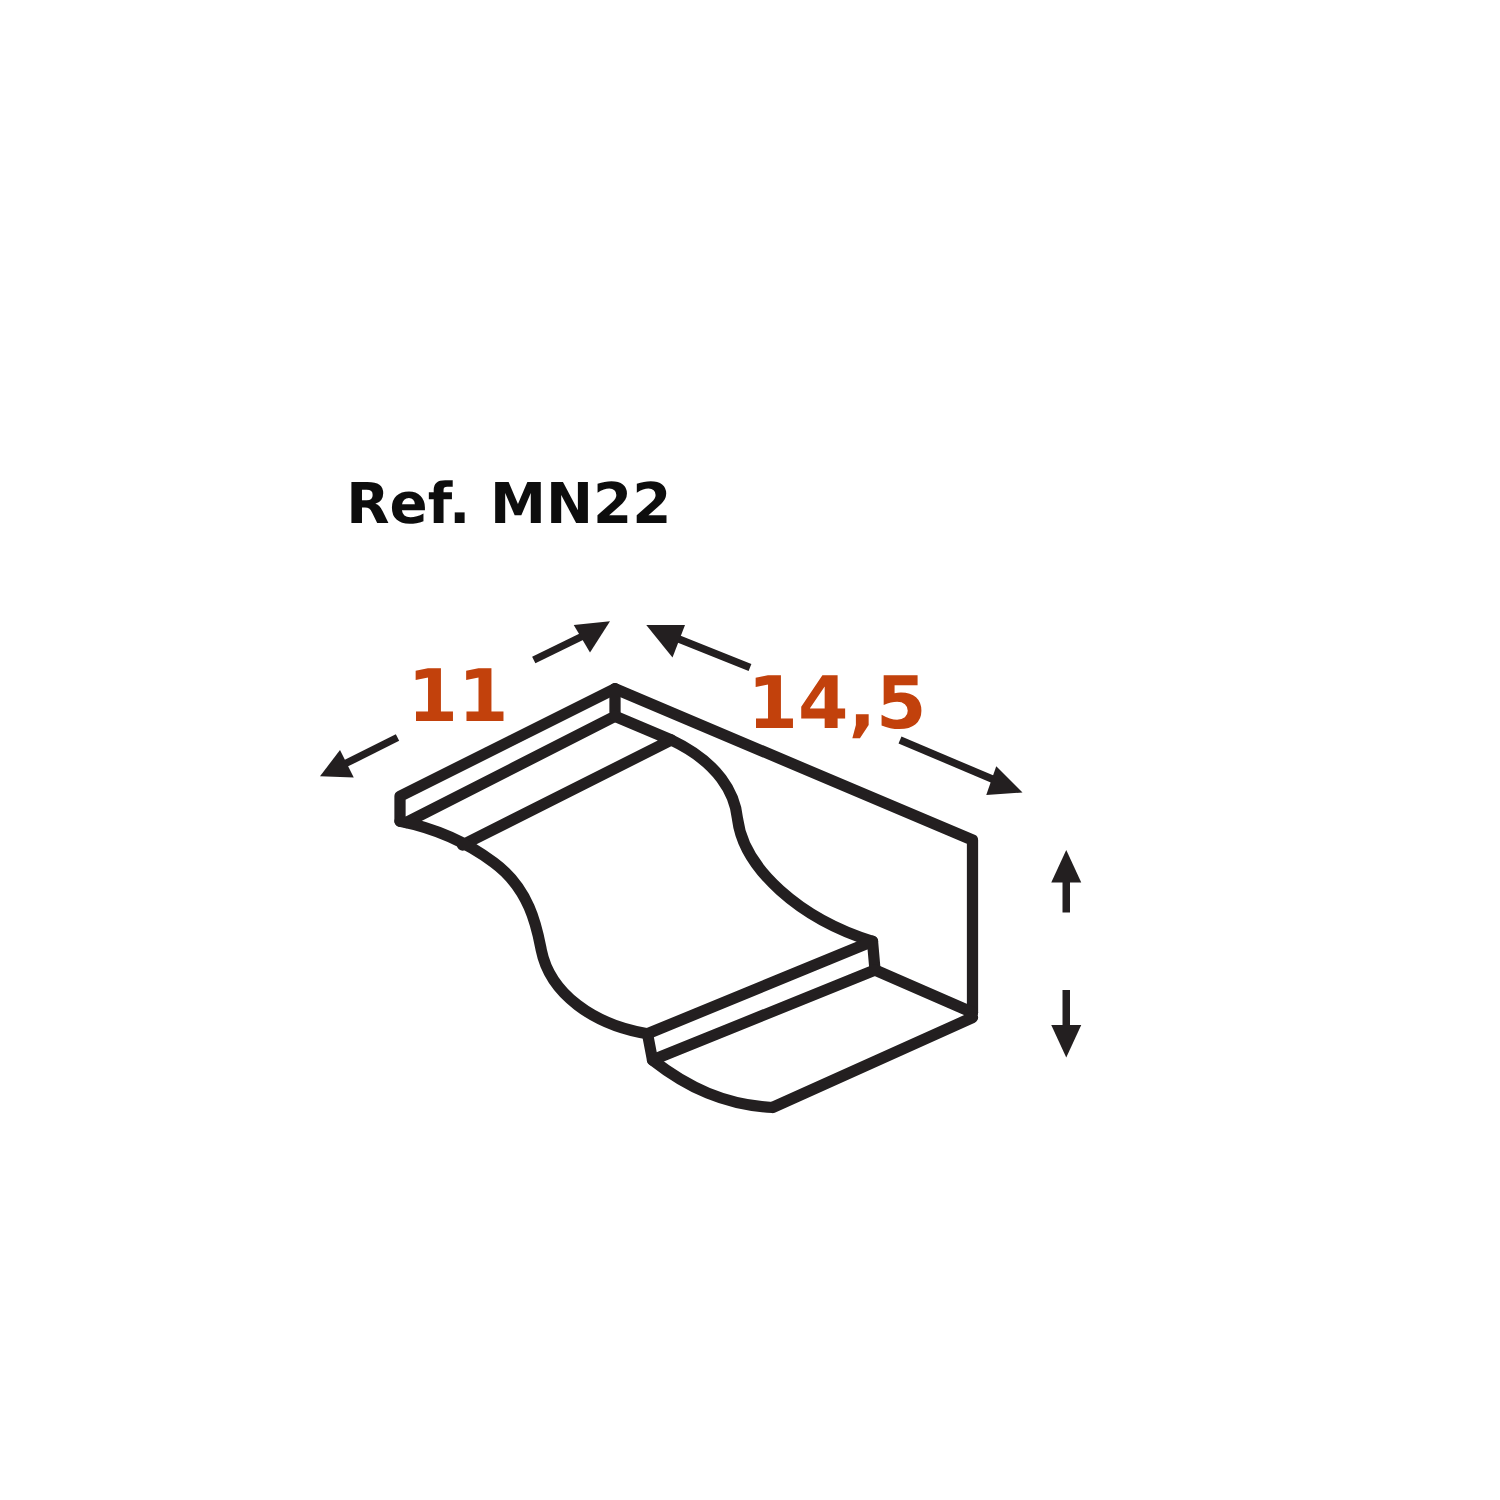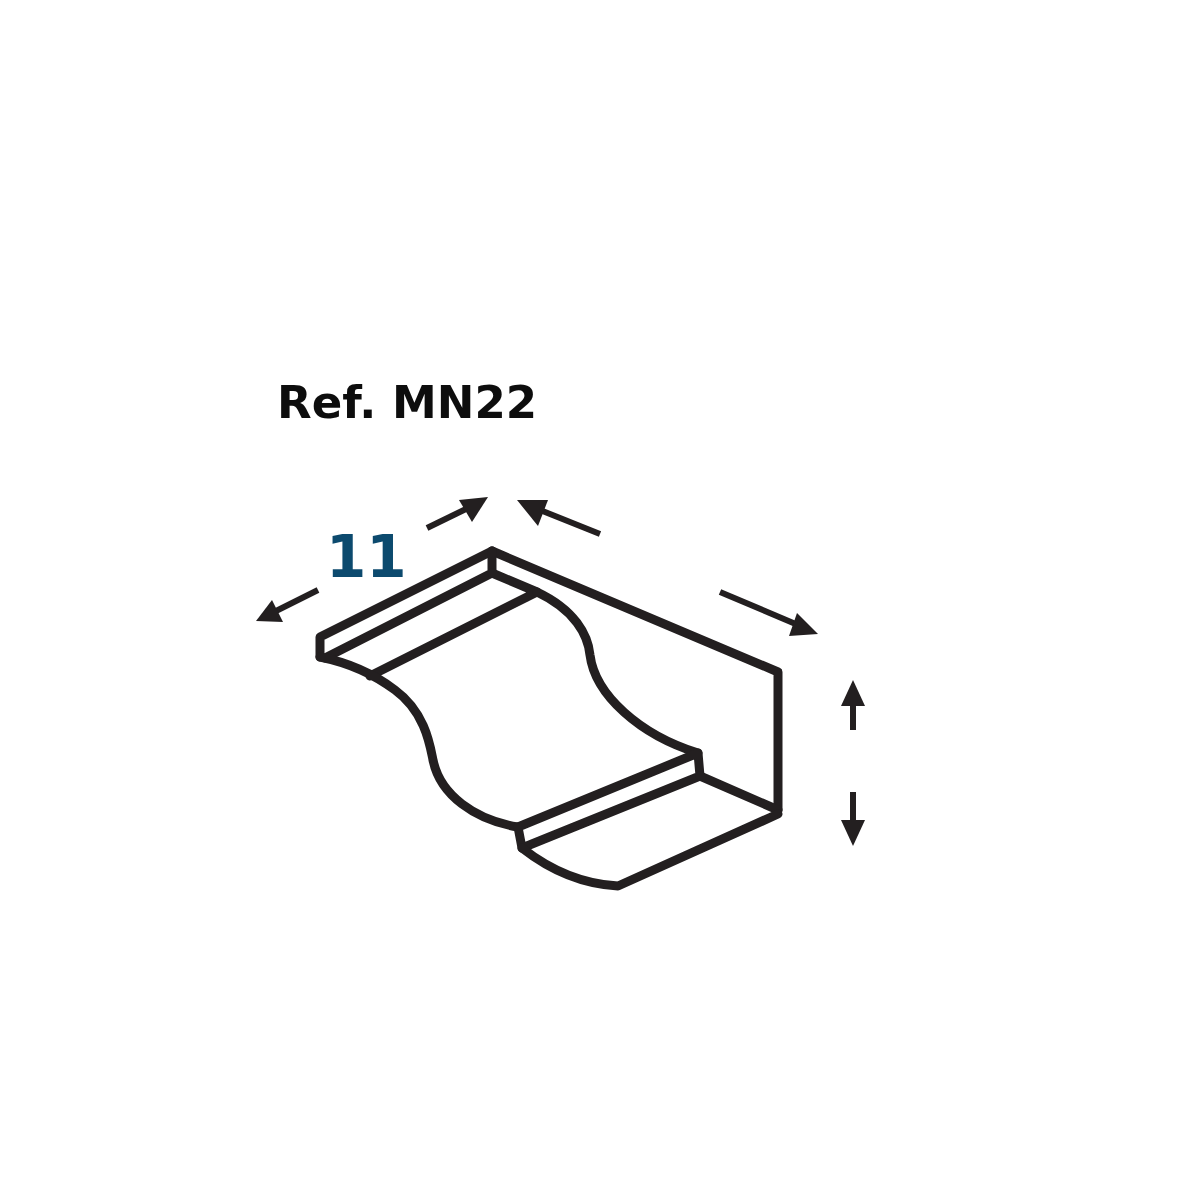--- a/index.html
+++ b/index.html
@@ -5,21 +5,21 @@
     html, body { margin: 0; padding: 0; background: #ffffff; }
     body { width: 1200px; height: 1200px; position: relative; overflow: hidden; }
     #diagram { position: absolute; left: 0; top: 0; width: 1200px; height: 1160px; }
     .ref-title {
       position: absolute; left: 277px; top: 380px;
       font-family: "DejaVu Sans", sans-serif; font-weight: bold;
       font-size: 45px; color: #0d0d0d; letter-spacing: 0px; line-height: 1;
     }
     .dim {
       position: absolute; font-family: "DejaVu Sans", sans-serif; font-weight: bold;
-      color: #0c4a6e; line-height: 1;
+      color: #c2410c; line-height: 1;
     }
     .dim-width { left: 326px; top: 528px; font-size: 58px; }
     .dim-length { left: 598px; top: 533px; font-size: 58px; }
     .dim-height { left: 806px; top: 733px; font-size: 58px; }
     svg .stroke { fill: none; stroke: #231f20; stroke-width: 9; stroke-linejoin: round; stroke-linecap: round; }
     svg .arrow-line { fill: none; stroke: #231f20; stroke-width: 6; }
     svg .arrow-head { fill: #231f20; }
   </style>
 </head>
 <body>
@@ -63,13 +63,14 @@
     <g>
       <line class="arrow-line" x1="853" y1="730" x2="853" y2="700"></line>
       <polygon class="arrow-head" points="853,680 841,706 865,706"></polygon>
       <line class="arrow-line" x1="853" y1="792" x2="853" y2="822"></line>
       <polygon class="arrow-head" points="853,846 841,820 865,820"></polygon>
     </g>
   </svg>
 
   <div class="ref-title">Ref. MN22</div>
   <div class="dim dim-width">11</div>
+  <div class="dim dim-length">14,5</div>
 </div>
 
 </body></html>

